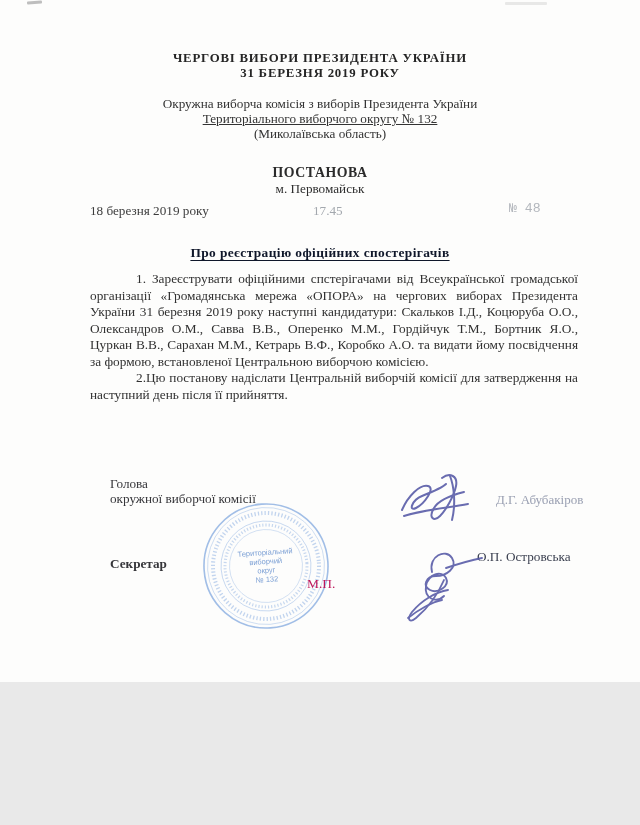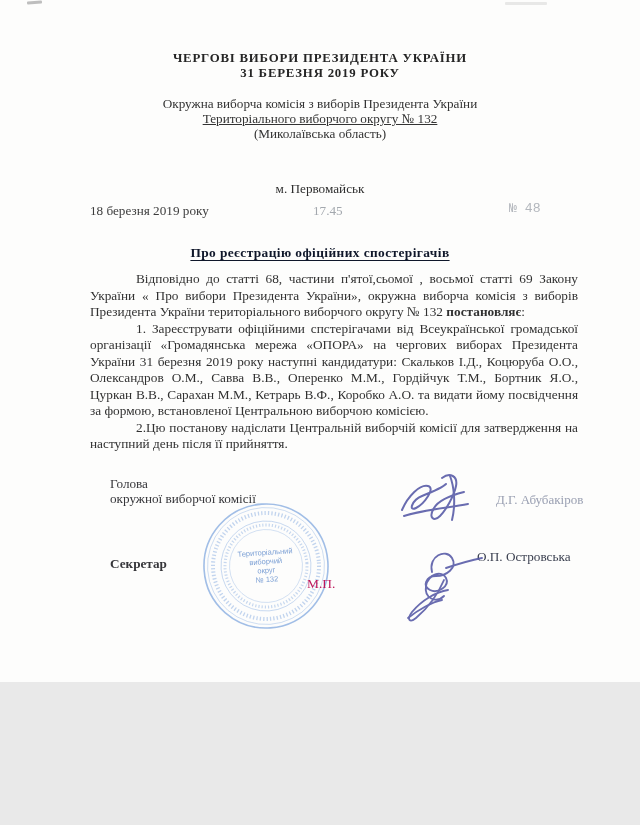--- a/index.html
+++ b/index.html
@@ -52,32 +52,32 @@
   <div class="abs artifact" style="left:27px;top:1px;width:15px;height:3px;transform:rotate(-4deg);"></div>
   <div class="abs artifact" style="left:505px;top:2px;width:42px;height:3px;opacity:0.18;"></div>
 
   <div class="abs center title" style="top:51px;">ЧЕРГОВІ ВИБОРИ ПРЕЗИДЕНТА УКРАЇНИ</div>
   <div class="abs center title" style="top:66px;">31 БЕРЕЗНЯ 2019 РОКУ</div>
 
   <div class="abs center orgline" style="top:96px;">Окружна виборча комісія з виборів Президента України</div>
   <div class="abs center orgline" style="top:111px;text-decoration:underline;">Територіального виборчого округу № 132</div>
   <div class="abs center orgline" style="top:126px;">(Миколаївська область)</div>
 
+  <div class="abs center doctype" style="top:165px;">ПОСТАНОВА</div>
   <div class="abs center city" style="top:181px;">м. Первомайськ</div>
 
   <div class="abs dateline" style="left:90px;top:203px;">18 березня  2019 року</div>
   <div class="abs dateline faint" style="left:313px;top:203px;">17.45</div>
   <div class="abs dateline faint2" style="left:509px;top:201px;font-family:Liberation Mono, monospace;">№ 48</div>
 
   <div class="abs center" style="top:243px;">
     <span class="subject">Про реєстрацію офіційних спостерігачів</span>
   </div>
 
   <div class="abs body-block" style="top:271px;">
-    <p><span>Відповідно до статті 68, частини п'ятої,сьомої , восьмої статті 69 Закону України « Про вибори Президента України», окружна виборча комісія з виборів Президента України територіального виборчого округу № 132 </span><b>постановляє</b><span>:</span></p>
     <p>1. Зареєструвати офіційними спстерігачами від Всеукраїнської громадської організації «Громадянська мережа «ОПОРА» на чергових виборах Президента України 31 березня 2019 року наступні кандидатури: Скальков І.Д., Коцюруба О.О.,  Олександров О.М., Савва В.В., Оперенко М.М., Гордійчук Т.М., Бортник Я.О., Цуркан В.В., Сарахан М.М., Кетрарь В.Ф., Коробко А.О. та видати йому посвідчення за формою, встановленої Центральною виборчою комісією.</p>
     <p>2.Цю постанову надіслати Центральній виборчій комісії для затвердження на наступний день після її прийняття.</p>
   </div>
 
   <div class="abs sigtext" style="left:110px;top:476px;">Голова</div>
   <div class="abs sigtext" style="left:110px;top:491px;">окружної виборчої комісії</div>
 
   <svg class="abs" style="left:398px;top:470px;" width="82" height="60" viewBox="0 0 82 60">
     <g fill="none" stroke="#5a5da8" stroke-width="2" stroke-linecap="round" opacity="0.9">
       <path d="M4,40 C10,26 22,14 30,16 C38,18 26,34 18,38 C10,42 14,30 24,26 C34,22 44,18 48,14"></path>

